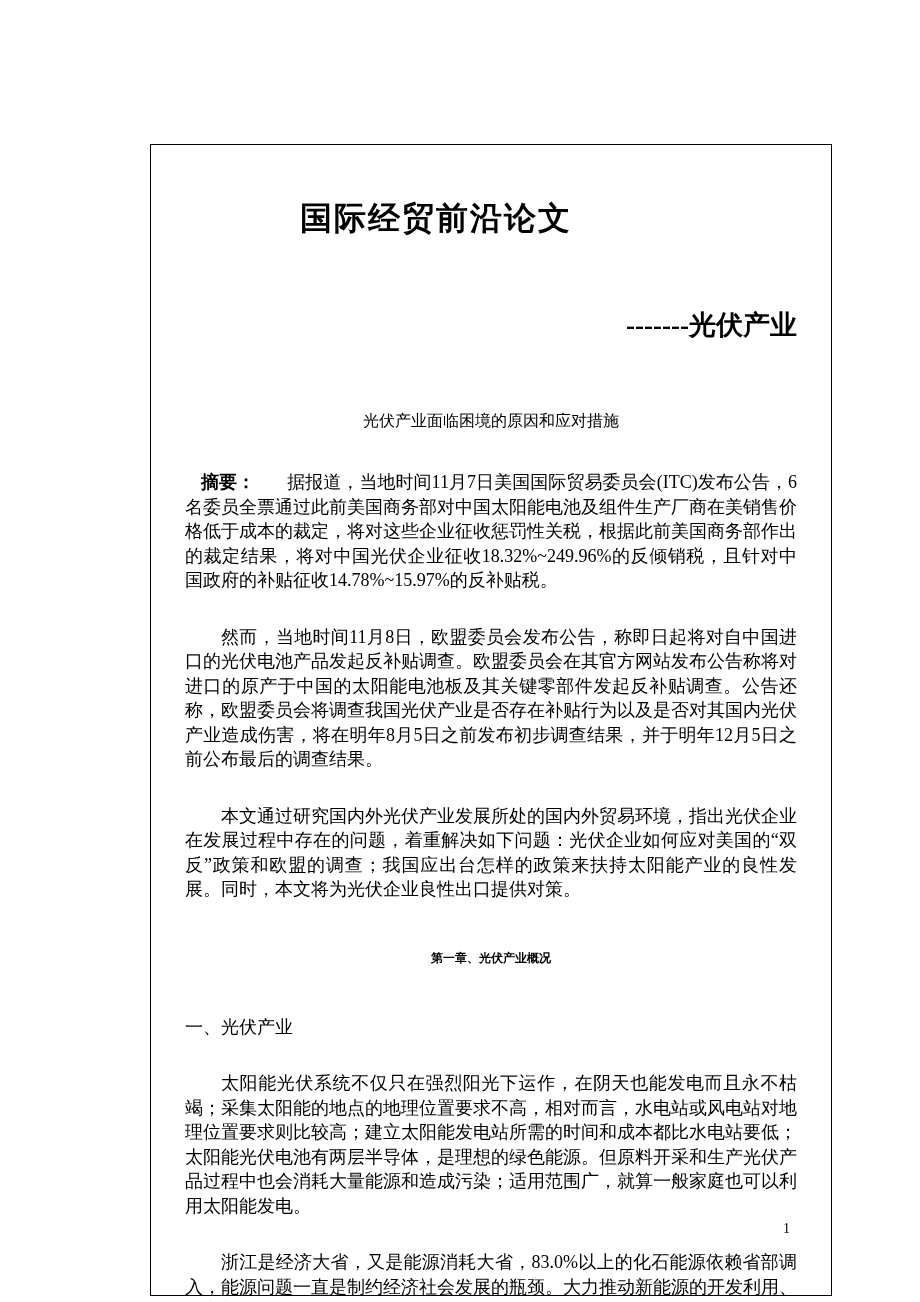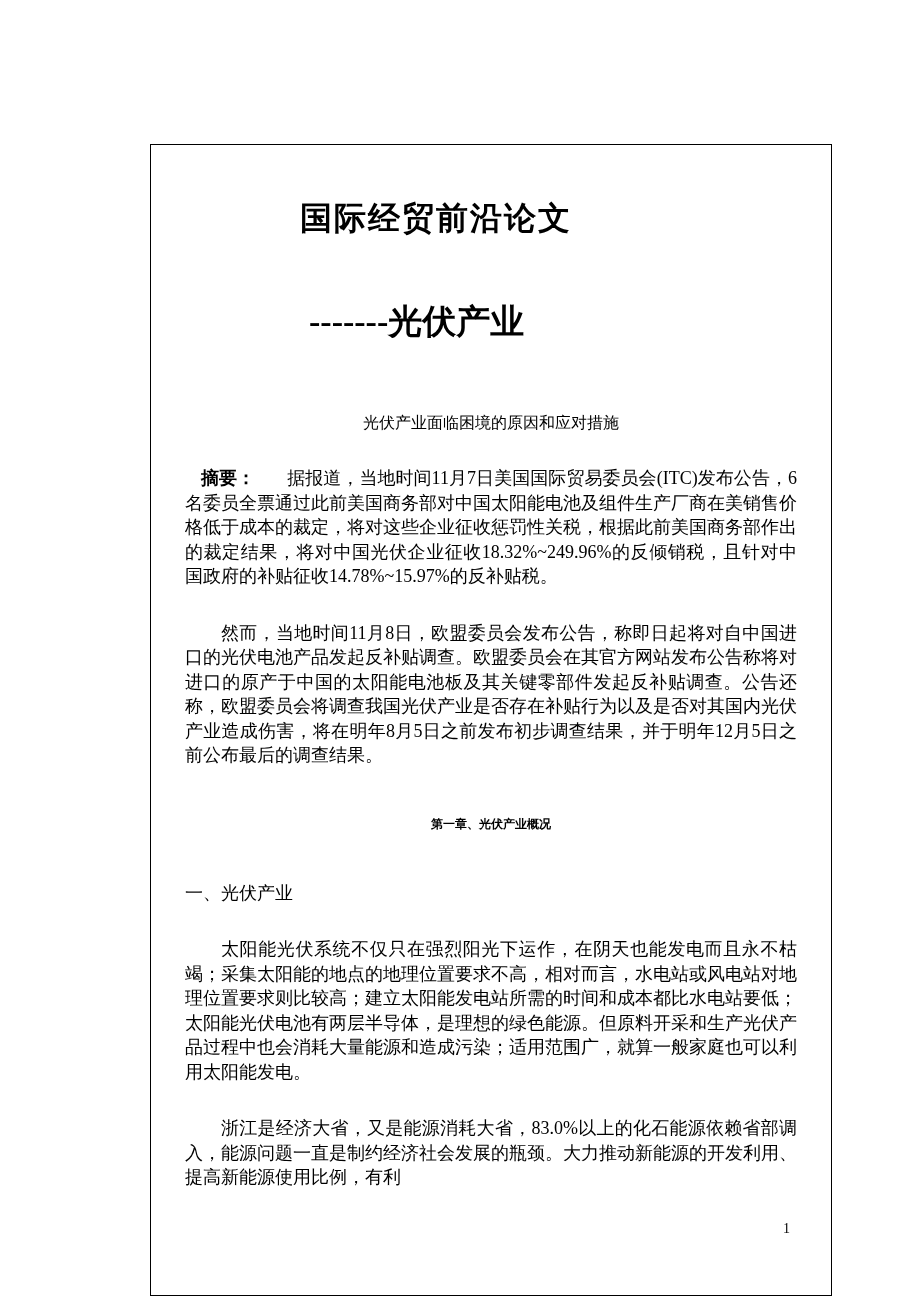--- a/index.html
+++ b/index.html
@@ -26,30 +26,31 @@
   }
   .doc-title {
     font-size: 32px;
     font-weight: bold;
     text-align: center;
     letter-spacing: 2px;
     padding-right: 126px;
     margin-top: 6px;
   }
   .doc-subtitle {
-    font-size: 34px;
+    font-size: 27px;
     font-weight: bold;
-    text-align: left;
+    text-align: right;
     padding-left: 140px;
-    margin-top: 26px;
+    margin-top: 34px;
   }
   .section-title {
     font-size: 16px;
     text-align: center;
     margin-top: 36px;
+    margin-bottom: 6px;
   }
   .body-para, .subhead {
     font-size: 18px;
     line-height: 24.5px;
     text-align: justify;
     text-justify: inter-ideograph;
   }
   .indent2 { text-indent: 2em; }
   .indent1 { text-indent: 1em; }
   .abstract b { font-weight: bold; }
@@ -77,20 +78,21 @@
     <h1 class="doc-title">国际经贸前沿论文</h1>
 
     <h1 class="doc-subtitle">-------光伏产业</h1>
 
     <div class="section-title">光伏产业面临困境的原因和应对措施</div>
 
     <p class="body-para abstract"><b>摘要：</b><span>据报道，当地时间11月7日美国国际贸易委员会(ITC)发布公告，6名委员全票通过此前美国商务部对中国太阳能电池及组件生产厂商在美销售价格低于成本的裁定，将对这些企业征收惩罚性关税，根据此前美国商务部作出的裁定结果，将对中国光伏企业征收18.32%~249.96%的反倾销税，且针对中国政府的补贴征收14.78%~15.97%的反补贴税。</span></p>
 
     <p class="body-para indent2">然而，当地时间11月8日，欧盟委员会发布公告，称即日起将对自中国进口的光伏电池产品发起反补贴调查。欧盟委员会在其官方网站发布公告称将对进口的原产于中国的太阳能电池板及其关键零部件发起反补贴调查。公告还称，欧盟委员会将调查我国光伏产业是否存在补贴行为以及是否对其国内光伏产业造成伤害，将在明年8月5日之前发布初步调查结果，并于明年12月5日之前公布最后的调查结果。</p>
 
+    <p class="body-para indent2">本文通过研究国内外光伏产业发展所处的国内外贸易环境，指出光伏企业在发展过程中存在的问题，着重解决如下问题：光伏企业如何应对美国的“双反”政策和欧盟的调查；我国应出台怎样的政策来扶持太阳能产业的良性发展。同时，本文将为光伏企业良性出口提供对策。</p>
 
     <h2 class="chapter-heading">第一章、光伏产业概况</h2>
 
     <div class="subhead">一、光伏产业</div>
 
 
 
 
     <p class="body-para indent2">太阳能光伏系统不仅只在强烈阳光下运作，在阴天也能发电而且永不枯竭；采集太阳能的地点的地理位置要求不高，相对而言，水电站或风电站对地理位置要求则比较高；建立太阳能发电站所需的时间和成本都比水电站要低；太阳能光伏电池有两层半导体，是理想的绿色能源。但原料开采和生产光伏产品过程中也会消耗大量能源和造成污染；适用范围广，就算一般家庭也可以利用太阳能发电。</p>
 

